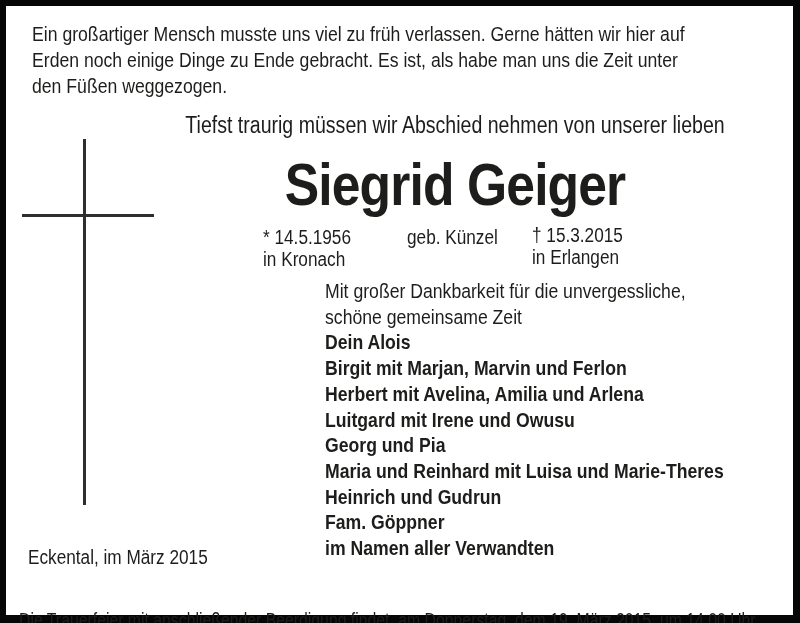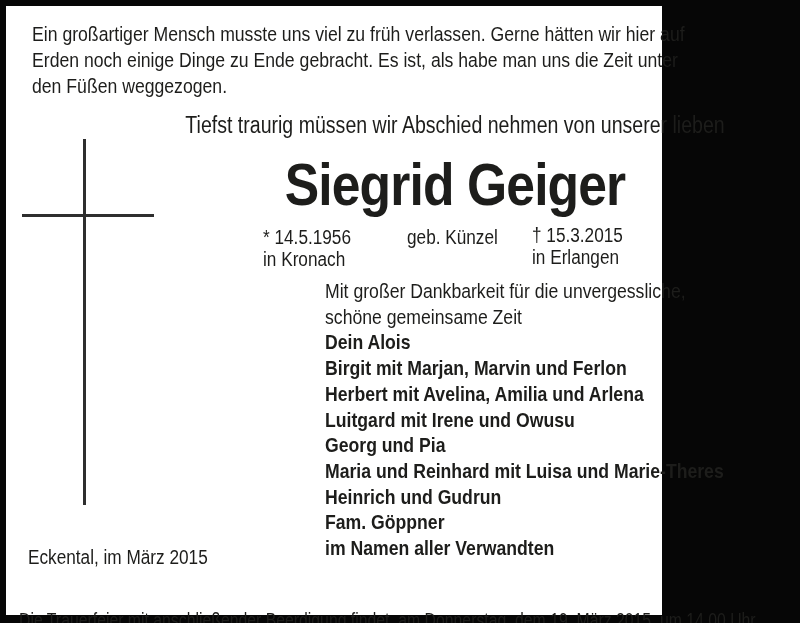--- a/index.html
+++ b/index.html
@@ -9,21 +9,21 @@
     font-family: "Liberation Sans", sans-serif;
     overflow: hidden;
   }
   .frame {
     position: absolute; left: 0; top: 0;
     width: 800px; height: 623px;
     background: #060606;
   }
   .page {
     position: absolute; left: 6px; top: 6px;
-    width: 656px; height: 609px;
+    width: 787px; height: 609px;
     background: #ffffff;
     color: #1d1d1b;
   }
   
   .narrow   { transform: scaleX(0.86); transform-origin: 0 0; }
   .narrow-c { transform: scaleX(0.85); transform-origin: 50% 0; }
 
   .intro {
     position: absolute; left: 26px; top: 15px;
     font-size: 20.5px; line-height: 26px;

